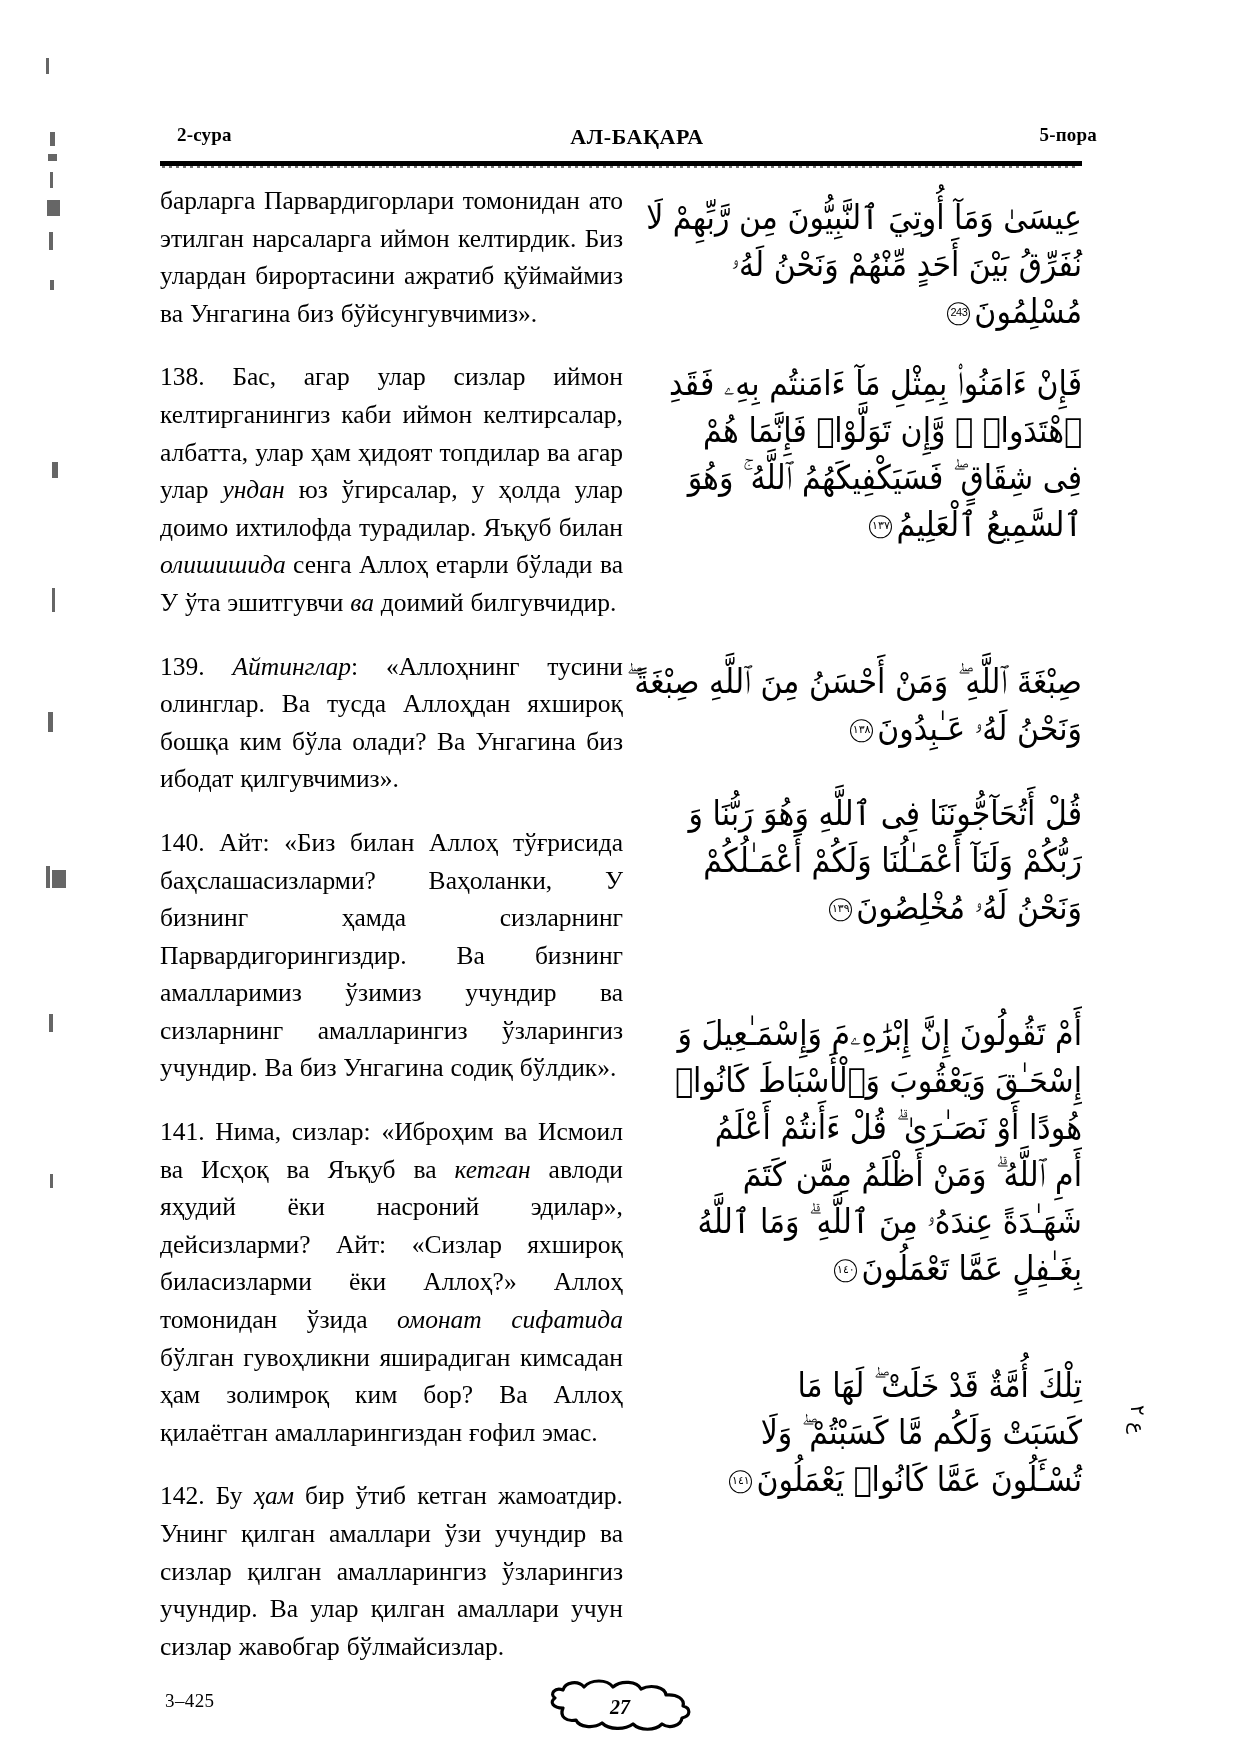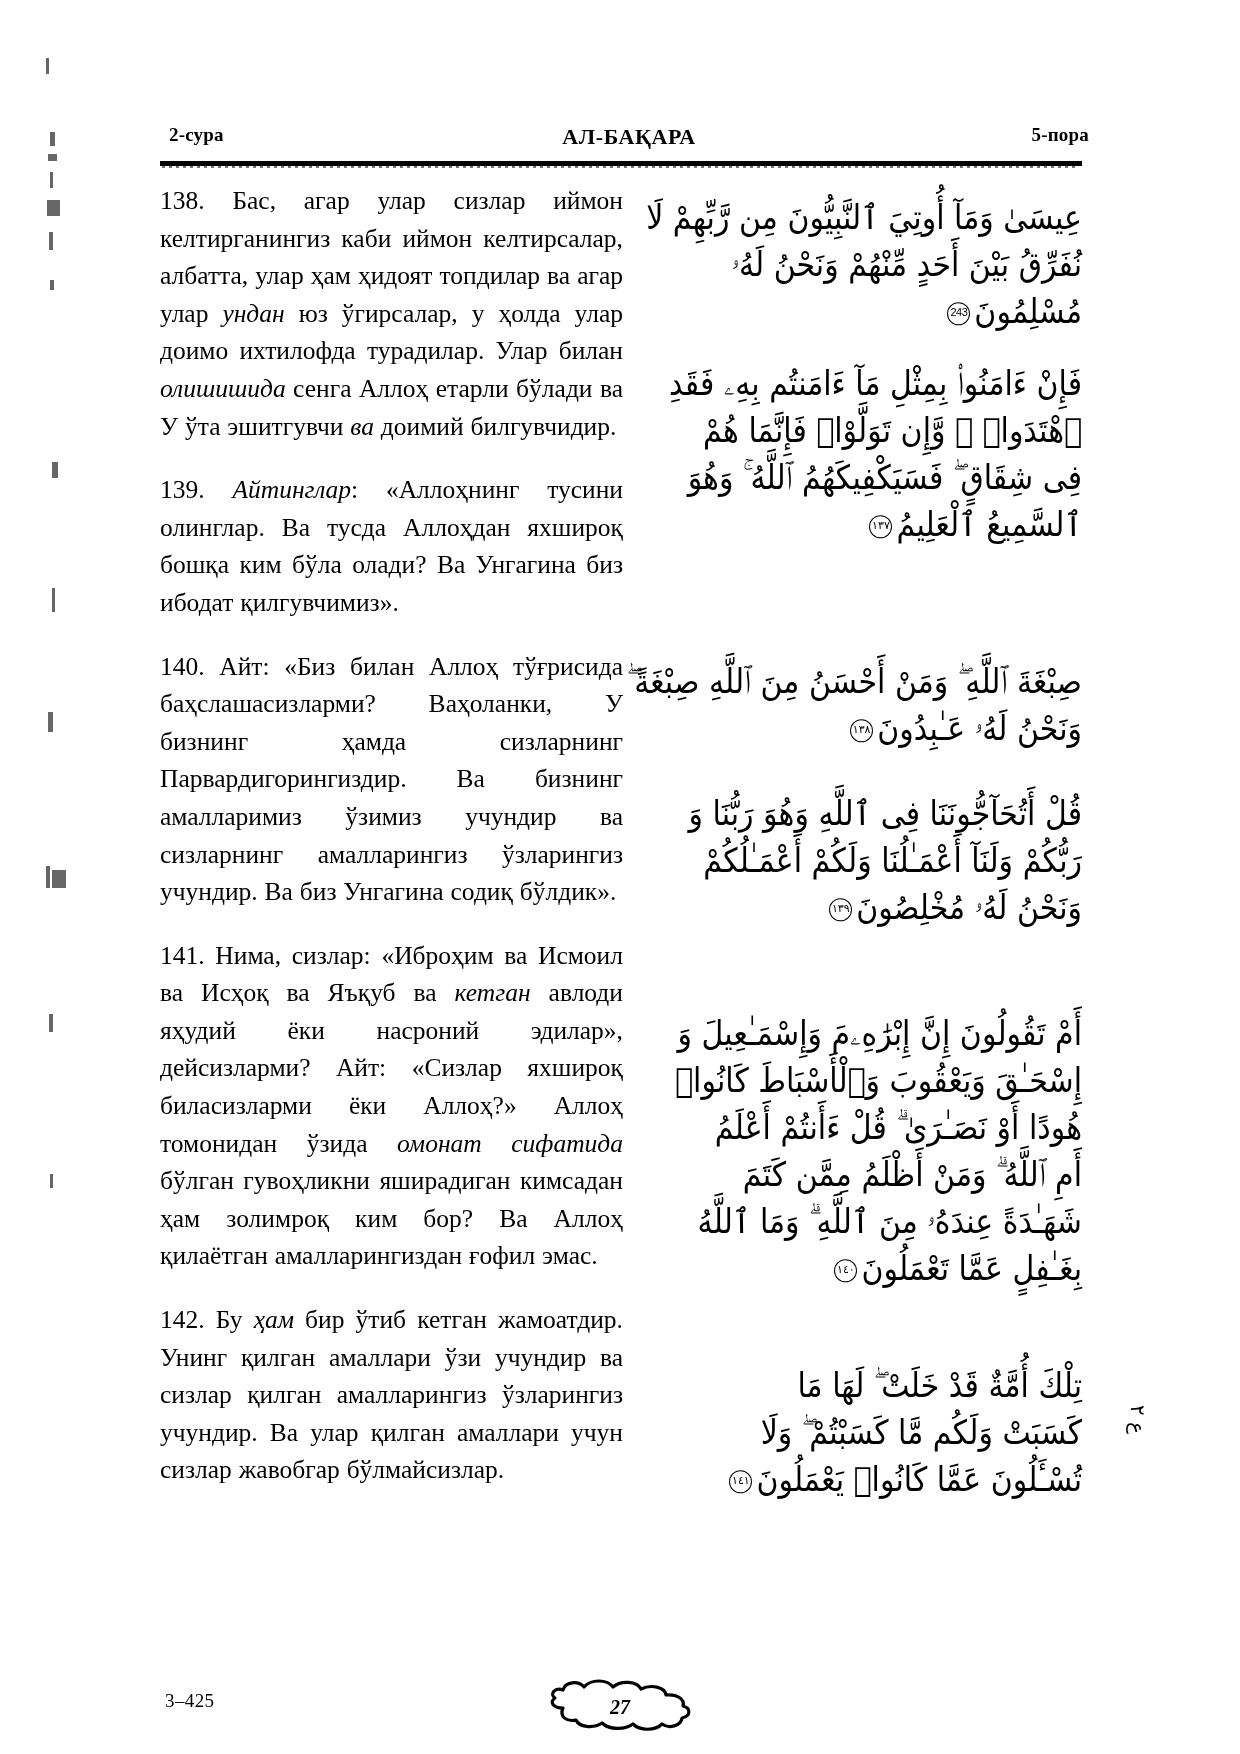--- a/index.html
+++ b/index.html
@@ -20,21 +20,21 @@
   
   .speck {
     position: absolute;
     background: #2b2b2b;
     opacity: .72;
   }
 
   
   .header {
     position: absolute;
-    left: 169px;
+    left: 177px;
     top: 124px;
     width: 920px;
     height: 34px;
     text-align: right;
   }
   .header .hd-left,
   .header .hd-right,
   .header .hd-center {
     position: absolute;
     top: 0;
@@ -211,21 +211,22 @@
   <div class="header">
     <div class="hd-left">2-сура</div>
     <div class="hd-center">АЛ-БАҚАРА</div>
     <div class="hd-right">5-пора</div>
   </div>
   <div class="rule"></div>
 
   <div class="body-wrap">
 
     <div class="col-latin">
-      <p class="para"><span>138. Бас, агар улар сизлар иймон келтирганингиз каби иймон келтирсалар, албатта, улар ҳам ҳидоят топдилар ва агар улар </span><i>ундан</i><span> юз ўгирсалар, у ҳолда улар доимо ихтилофда турадилар. Улар билан </span><i>олишишида</i><span> сенга Аллоҳ етарли бўлади ва У ўта эшитгувчи </span><i>ва</i><span> доимий билгувчидир.</span></p>
+      <p class="para"><span>барларга Парвардигорлари томонидан ато этилган нарсаларга иймон келтирдик. Биз улардан бирортасини ажратиб қўймаймиз ва Унгагина биз бўйсунгувчимиз».</span></p>
+      <p class="para"><span>138. Бас, агар улар сизлар иймон келтирганингиз каби иймон келтирсалар, албатта, улар ҳам ҳидоят топдилар ва агар улар </span><i>ундан</i><span> юз ўгирсалар, у ҳолда улар доимо ихтилофда турадилар. Яъқуб билан </span><i>олишишида</i><span> сенга Аллоҳ етарли бўлади ва У ўта эшитгувчи </span><i>ва</i><span> доимий билгувчидир.</span></p>
       <p class="para"><span>139. </span><i>Айтинглар</i><span>: «Аллоҳнинг тусини олинглар. Ва тусда Аллоҳдан яхшироқ бошқа ким бўла олади? Ва Унгагина биз ибодат қилгувчимиз».</span></p>
       <p class="para"><span>140. Айт: «Биз билан Аллоҳ тўғрисида баҳслашасизларми? Ваҳоланки, У бизнинг ҳамда сизларнинг Парвардигорингиздир. Ва бизнинг амалларимиз ўзимиз учундир ва сизларнинг амалларингиз ўзларингиз учундир. Ва биз Унгагина содиқ бўлдик».</span></p>
       <p class="para"><span>141. Нима, сизлар: «Иброҳим ва Исмоил ва Исҳоқ ва Яъқуб ва </span><i>кетган</i><span> авлоди яҳудий ёки насроний эдилар», дейсизларми? Айт: «Сизлар яхшироқ биласизларми ёки Аллоҳ?» Аллоҳ томонидан ўзида </span><i>омонат сифатида</i><span> бўлган гувоҳликни яширадиган кимсадан ҳам золимроқ ким бор? Ва Аллоҳ қилаётган амалларингиздан ғофил эмас.</span></p>
       <p class="para"><span>142. Бу </span><i>ҳам</i><span> бир ўтиб кетган жамоатдир. Унинг қилган амаллари ўзи учундир ва сизлар қилган амалларингиз ўзларингиз учундир. Ва улар қилган амаллари учун сизлар жавобгар бўлмайсизлар.</span></p>
     </div>
 
     <div class="col-arabic">
         <div class="ar-block" style="top: 12px;">
           <div class="ar-line">عِيسَىٰ وَمَآ أُوتِيَ ٱلنَّبِيُّونَ مِن رَّبِّهِمْ لَا</div>
           <div class="ar-line">نُفَرِّقُ بَيْنَ أَحَدٍ مِّنْهُمْ وَنَحْنُ لَهُۥ</div>

